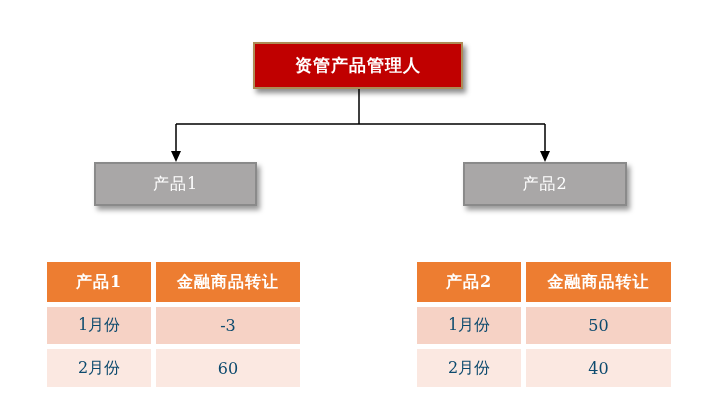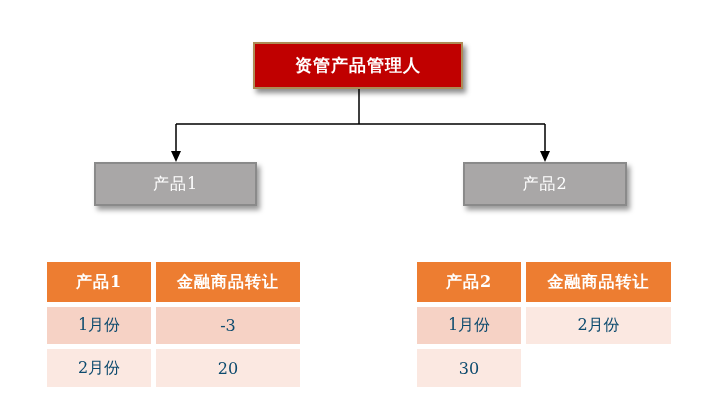--- a/index.html
+++ b/index.html
@@ -85,24 +85,25 @@
   <div class="node child-node child-1">产品1</div>
 
   <div class="node child-node child-2">产品2</div>
 
   <div class="data-table t-left">
     <div class="cell hdr">产品1</div>
     <div class="cell hdr">金融商品转让</div>
     <div class="cell r1">1月份</div>
     <div class="cell r1">-3</div>
     <div class="cell r2">2月份</div>
-    <div class="cell r2">20</div>
+    <div class="cell r2">60</div>
   </div>
 
   <div class="data-table t-right">
     <div class="cell hdr">产品2</div>
     <div class="cell hdr">金融商品转让</div>
     <div class="cell r1">1月份</div>
+    <div class="cell r1">50</div>
     <div class="cell r2">2月份</div>
-    <div class="cell r2">30</div>
+    <div class="cell r2">40</div>
   </div>
 
 </div>
 
 </body></html>

